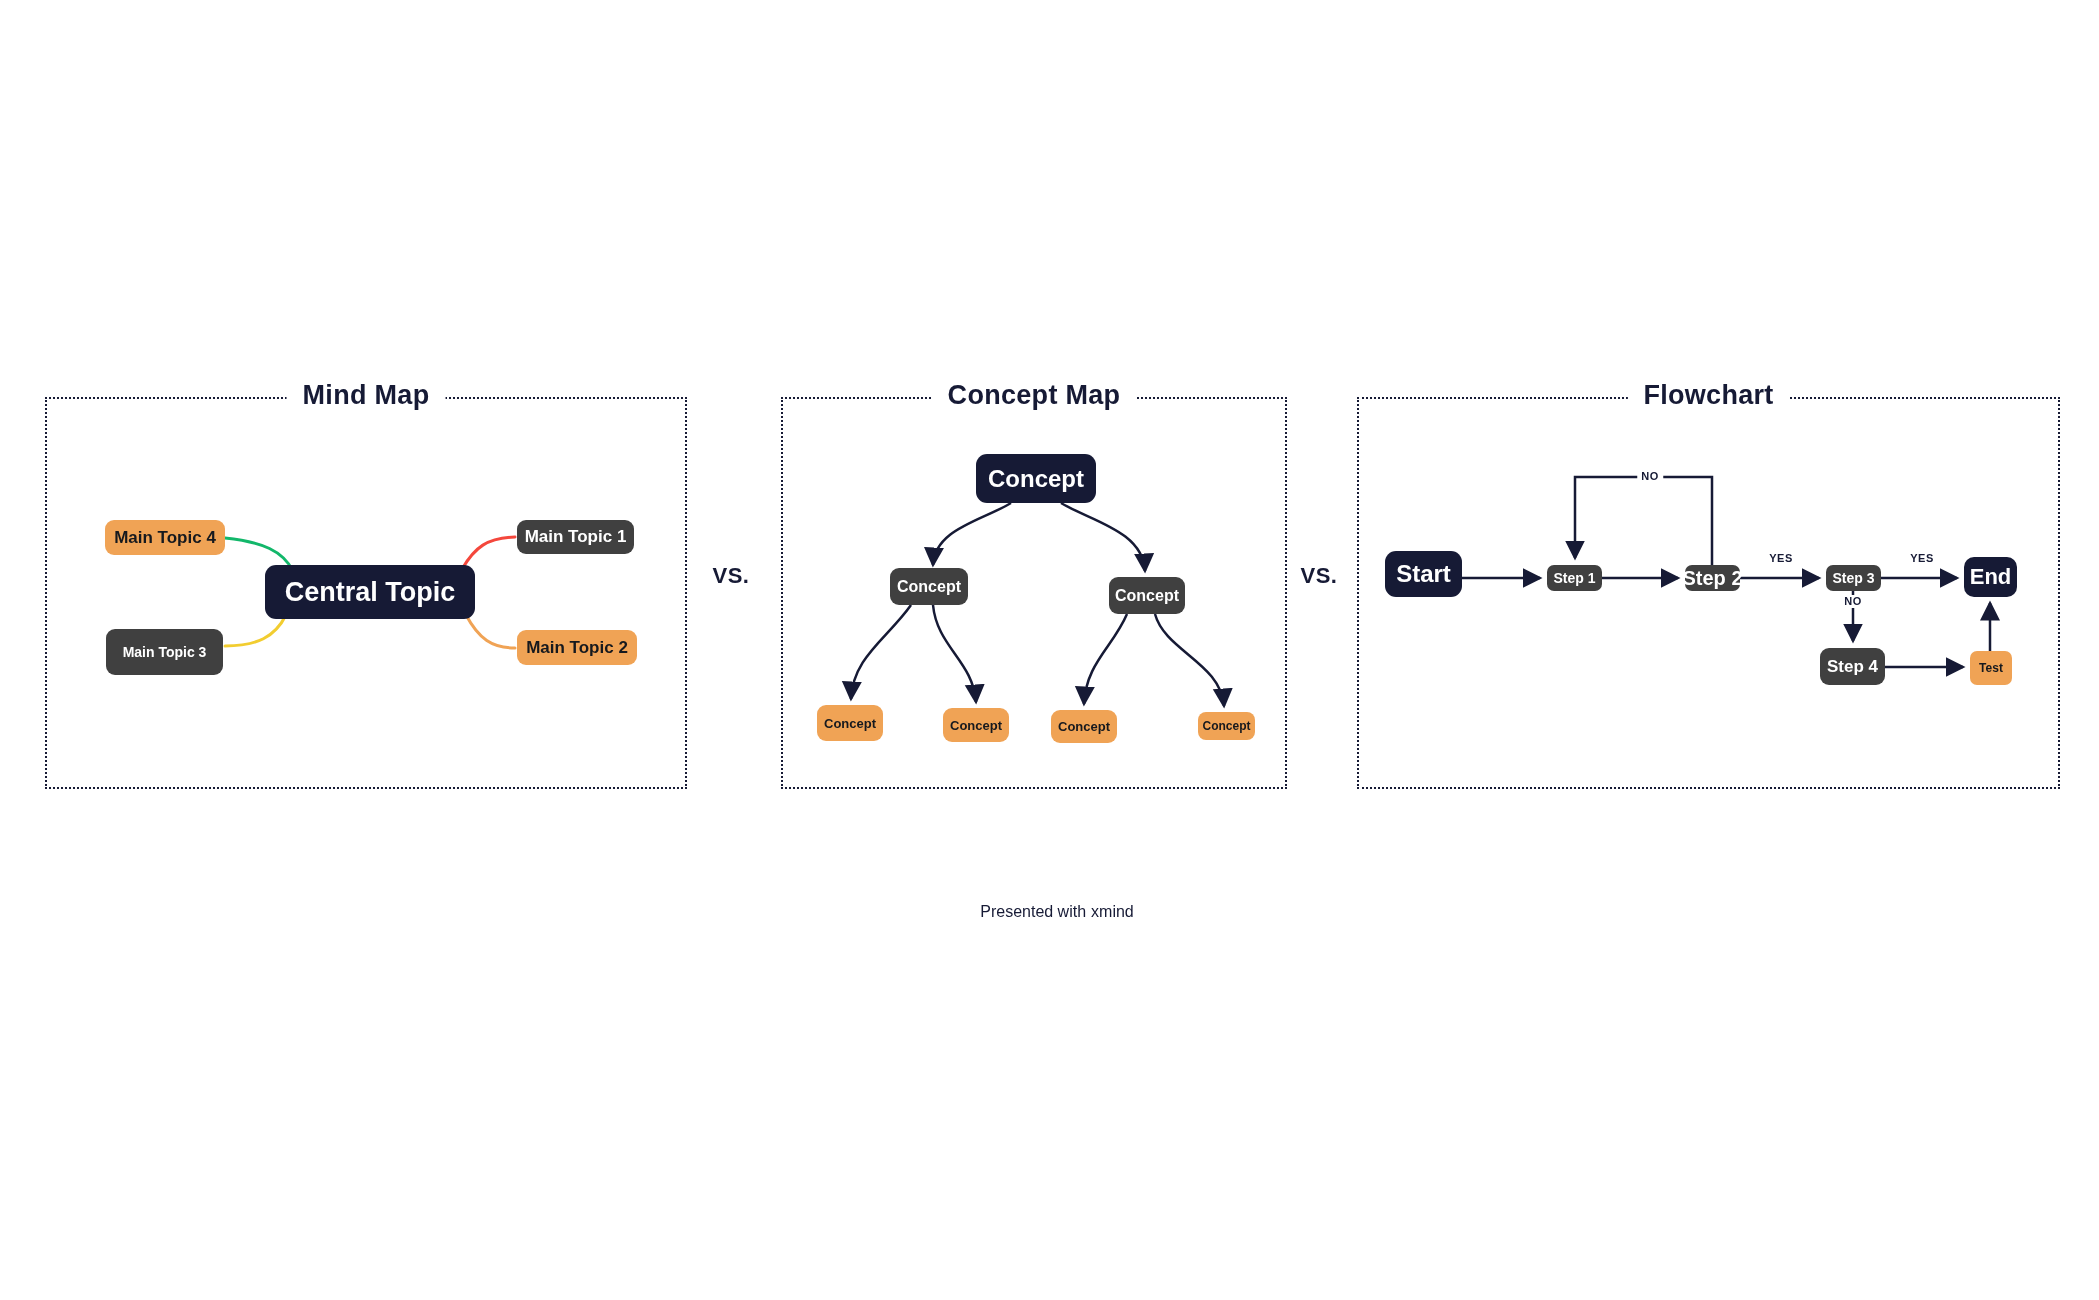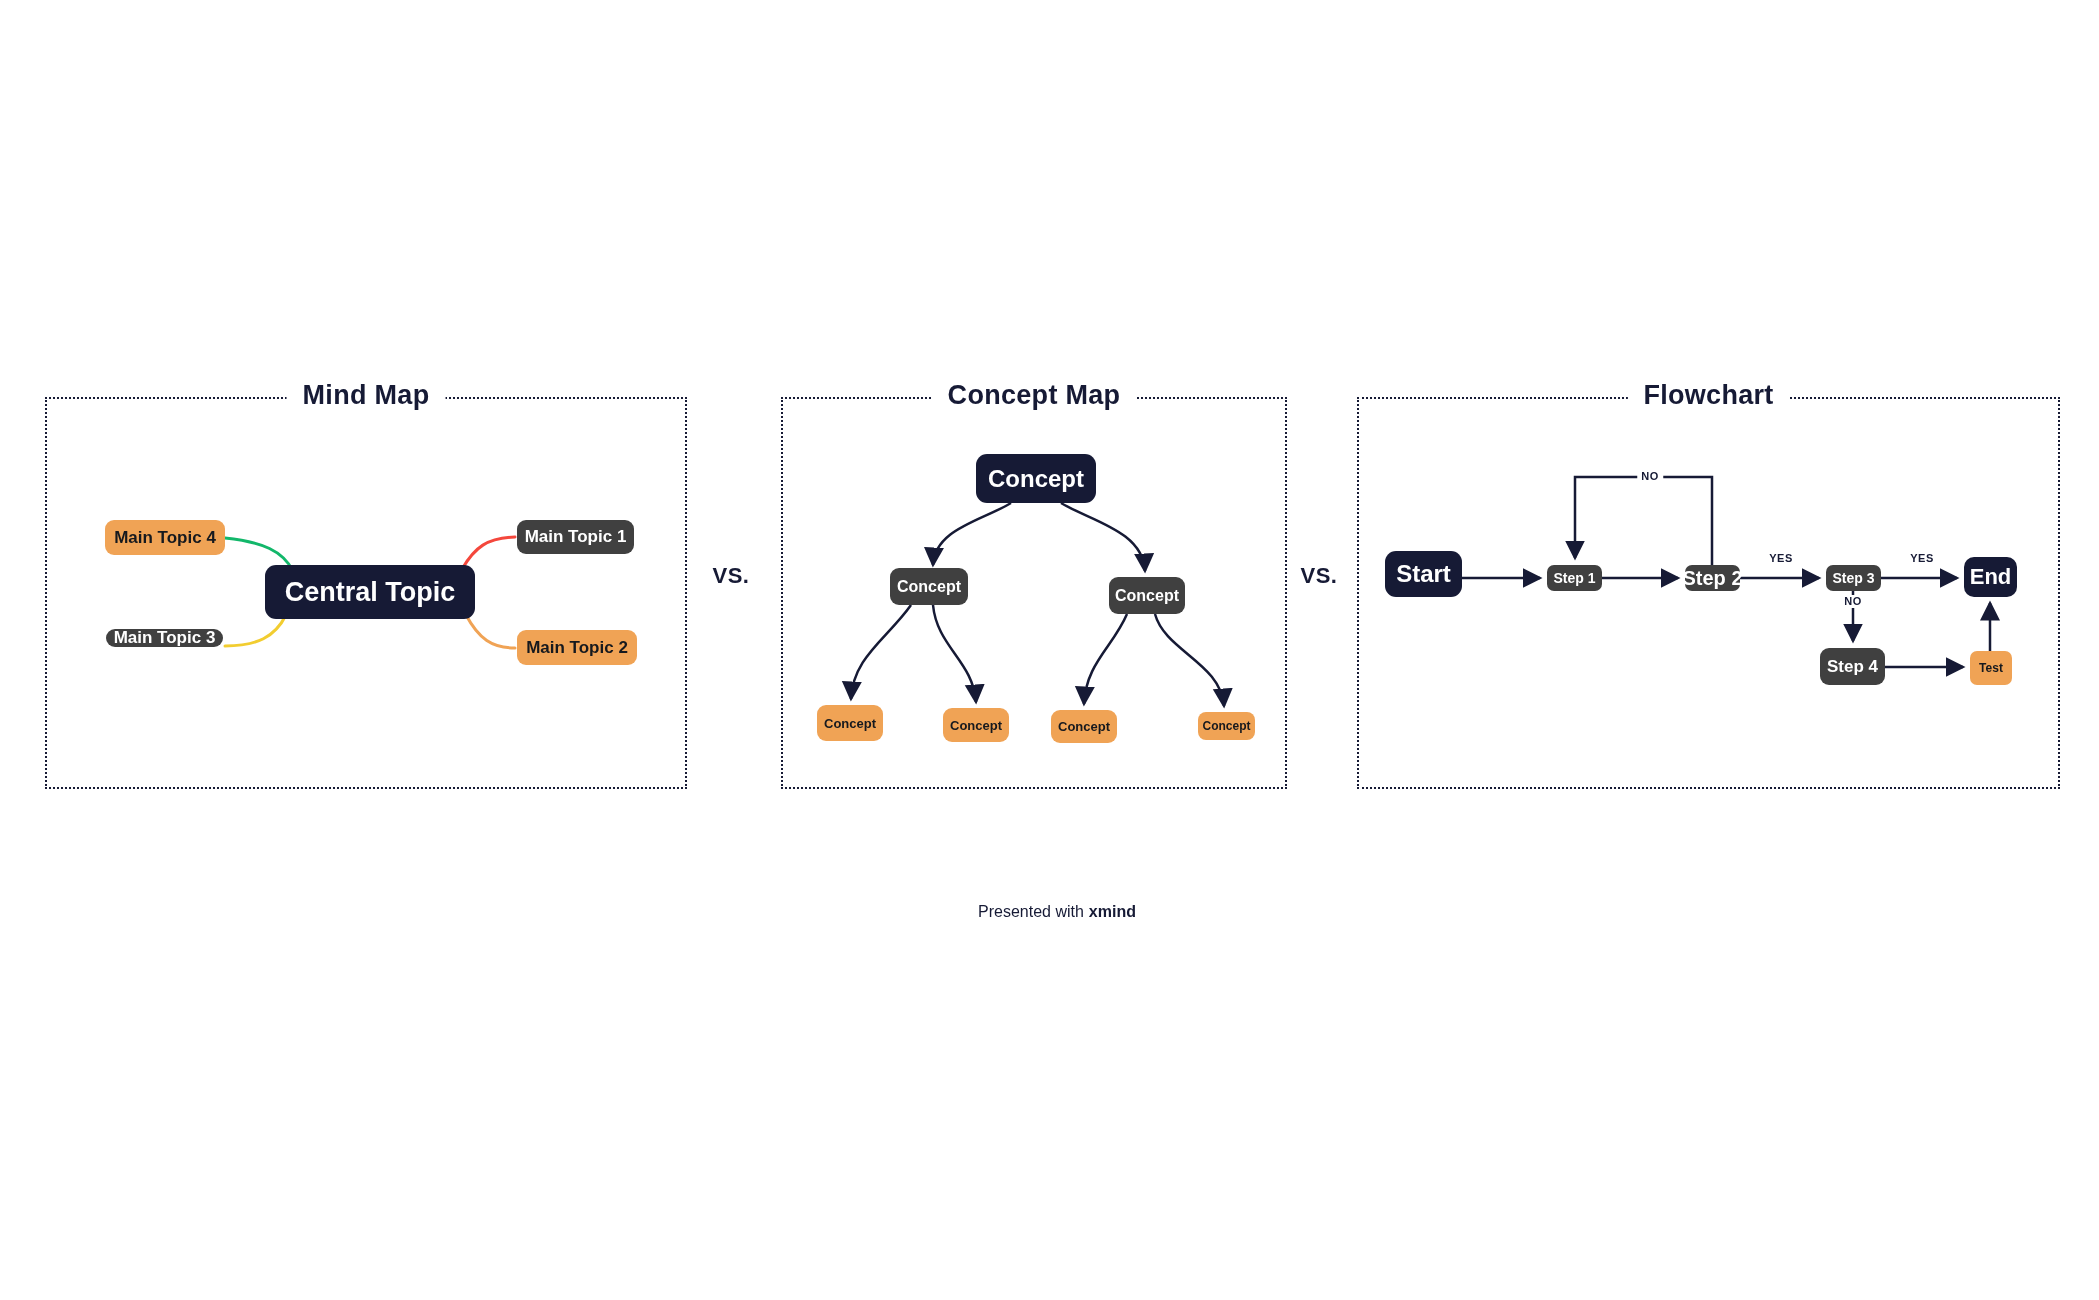--- a/index.html
+++ b/index.html
@@ -27,21 +27,21 @@
   }
   .edge-label{
     position:absolute;transform:translateX(-50%);font-size:11px;font-weight:bold;
     color:#161A35;background:#ffffff;padding:0 4px;line-height:13px;letter-spacing:.5px;
   }
   .footer{
     position:absolute;transform:translateX(-50%);font-size:16px;color:#161A35;
     white-space:nowrap;
   }
   .footer .prefix{margin-right:5px;}
-  .footer .brand{font-weight:bold;}
+  .footer .brand{font-weight:normal;}
 </style>
 </head>
 <body>
 
 <div id="canvas">
 
   <div class="panel" style="left:45px;top:397px;width:638px;height:388px;">
     <span class="panel-title">Mind Map</span>
 
     <svg class="connectors" width="638" height="388" viewBox="0 0 638 388">
@@ -53,21 +53,21 @@
 
     <div class="node orange" style="left:58px;top:121px;width:120px;height:35px;border-radius:9px;font-size:17px;font-weight:bold;">
       <span>Main Topic 4</span>
     </div>
     <div class="node red" style="left:470px;top:121px;width:117px;height:34px;border-radius:9px;font-size:17px;font-weight:bold;">
       <span>Main Topic 1</span>
     </div>
     <div class="node navy" style="left:218px;top:166px;width:210px;height:54px;border-radius:11px;font-size:27px;font-weight:bold;">
       <span>Central Topic</span>
     </div>
-    <div class="node red" style="left:59px;top:230px;width:117px;height:18px;border-radius:9px;font-size:17px;font-weight:bold;">
+    <div class="node red" style="left:59px;top:230px;width:117px;height:46px;border-radius:9px;font-size:14px;font-weight:bold;">
       <span>Main Topic 3</span>
     </div>
     <div class="node orange" style="left:470px;top:231px;width:120px;height:35px;border-radius:9px;font-size:17px;font-weight:bold;">
       <span>Main Topic 2</span>
     </div>
   </div>
 
   <div class="vs" style="left:731px;top:563px;">VS.</div>
 
   <div class="panel" style="left:781px;top:397px;width:502px;height:388px;">

